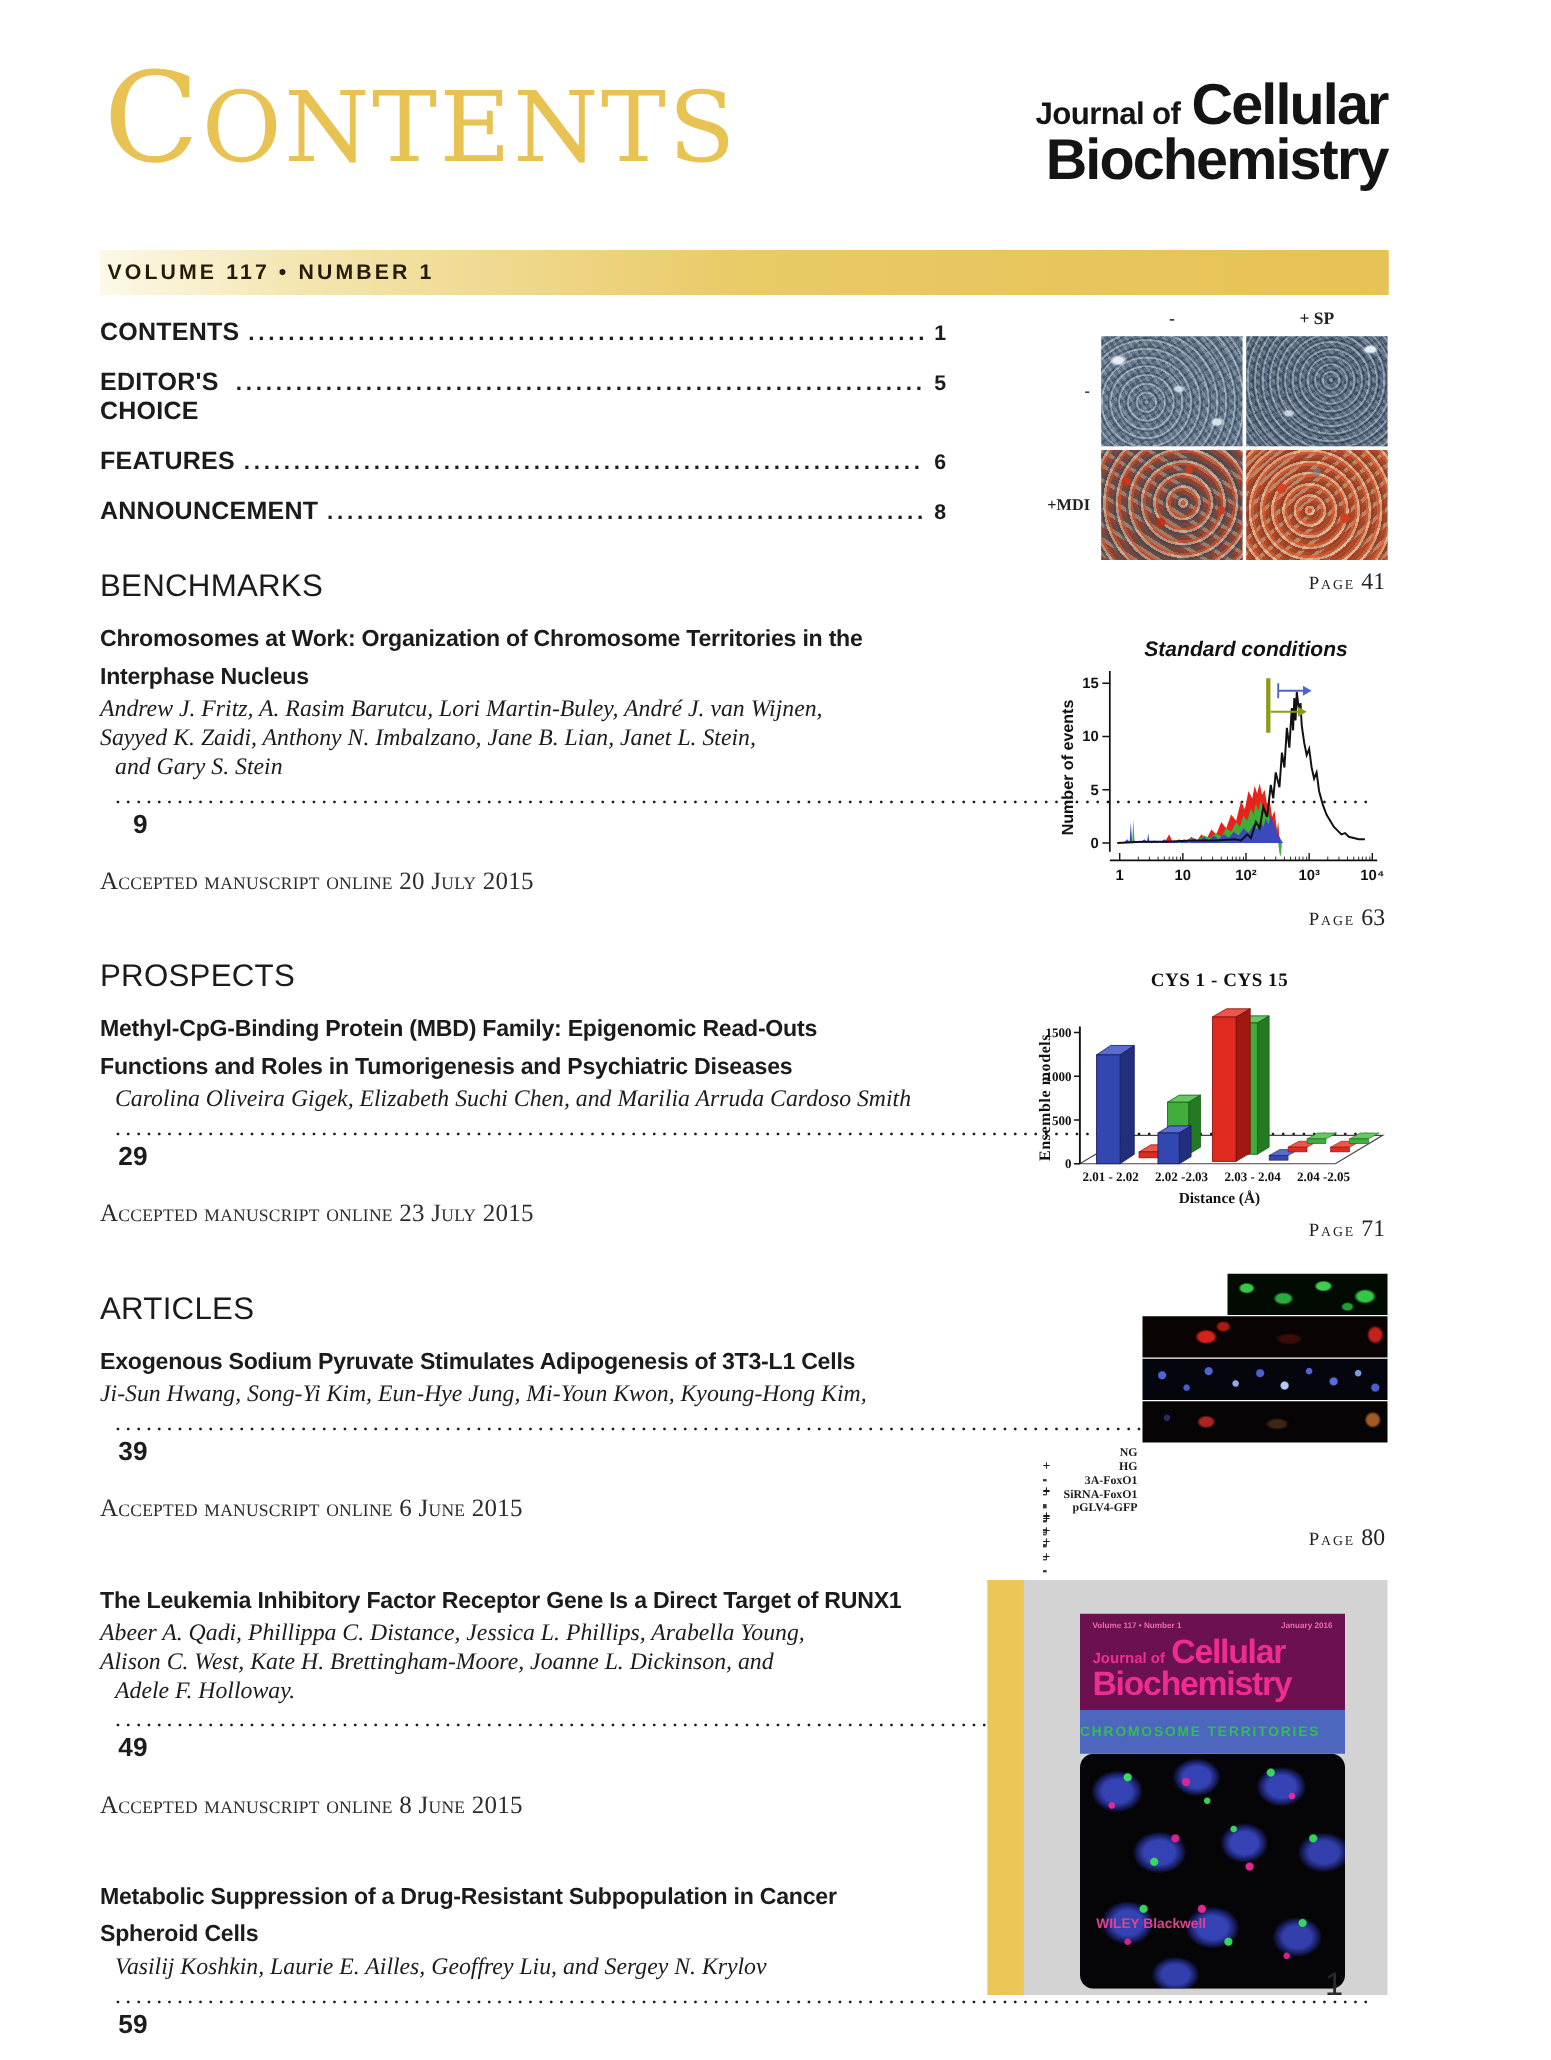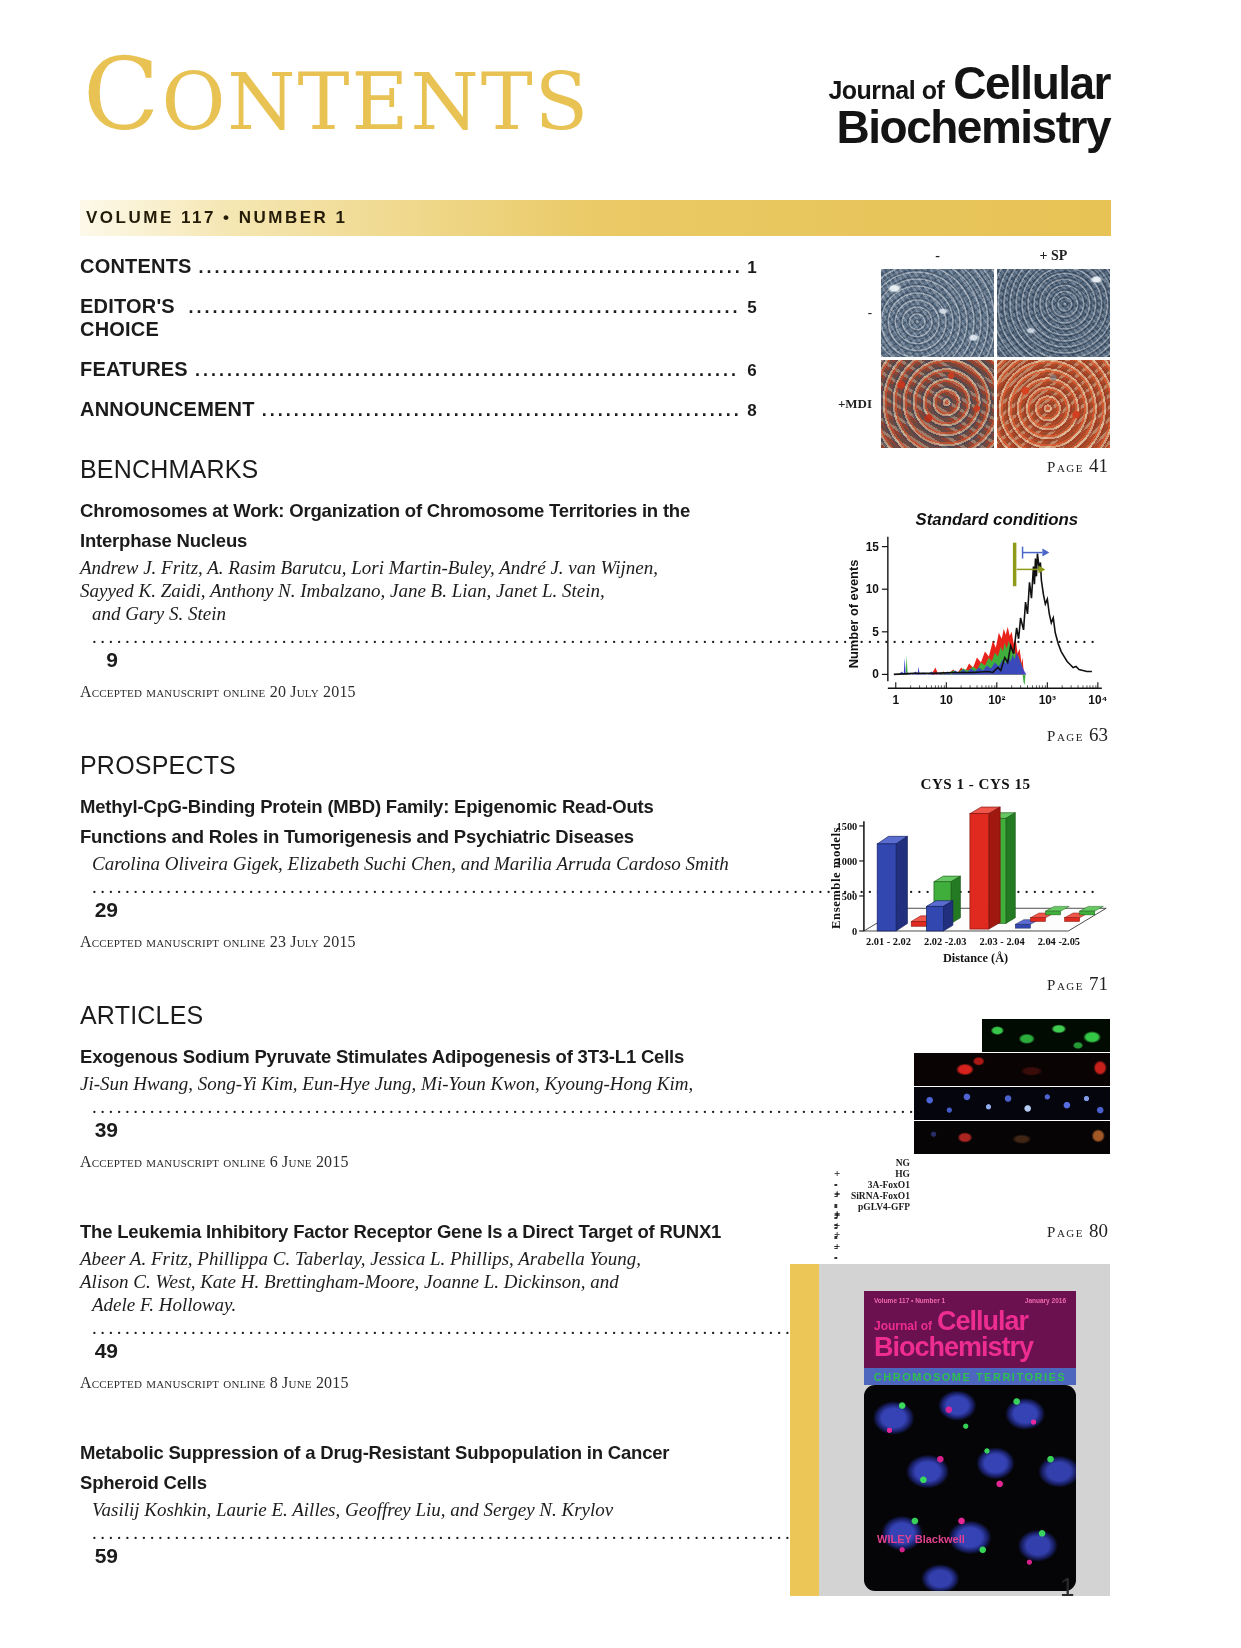--- a/index.html
+++ b/index.html
@@ -37,22 +37,22 @@
   .art{margin-top:12px;}
   .art + .art{margin-top:46px;}
   .art-title{font-size:18.5px;font-weight:bold;letter-spacing:-0.2px;line-height:30px;
              margin:0;white-space:pre-line;color:#1b1b1b;}
   .art-authors{font-family:"Liberation Serif",serif;font-style:italic;font-size:19px;
                line-height:23px;white-space:pre-line;color:#1c1c1c;}
   .art-lastrow{display:flex;align-items:baseline;font-family:"Liberation Serif",serif;
                font-style:italic;font-size:19px;line-height:23px;color:#1c1c1c;flex-direction:column;}
   .art-page{font-family:"Liberation Sans",sans-serif;font-style:normal;font-weight:bold;
             font-size:21px;margin-left:12px;min-width:26px;text-align:right;}
-  .accepted{font-family:"Liberation Serif",serif;font-variant:small-caps;font-size:16px;
-            letter-spacing:0.2px;color:#2c2c2c;margin-top:12px;}
+  .accepted{font-family:"Liberation Serif",serif;font-variant:small-caps;font-size:20px;
+            letter-spacing:0.2px;color:#2c2c2c;margin-top:23px;}
 
   
   .right-col{position:absolute;left:790px;top:248px;width:320px;}
   .pageref{display:block;text-align:right;font-family:"Liberation Serif",serif;color:#222;
            padding-right:2px;margin-top:7px;}
   .pr-label{font-variant:small-caps;font-size:15px;letter-spacing:1.5px;}
   .pr-num{font-size:19px;margin-left:5px;}
 
   
   .micro{display:grid;grid-template-columns:48px 113px 113px;grid-auto-rows:auto;
@@ -133,21 +133,21 @@
   
   .cover-block{position:relative;width:320px;height:332px;background:#d3d3d3;margin-top:22px;}
   .cover-stripe{position:absolute;left:0;top:0;width:29px;height:100%;background:#ecc757;}
   .cover{position:absolute;left:74px;top:27px;width:212px;height:300px;display:flex;flex-direction:column;}
   .cover-head{background:#6b1150;color:#ee2d90;padding:6px 10px 8px 10px;}
   .ch-tinyrow{display:flex;justify-content:space-between;font-size:6.5px;font-weight:bold;
               color:#f06aae;margin-bottom:5px;}
   .ch-line1{display:flex;align-items:baseline;gap:5px;}
   .ch-small{font-size:12px;font-weight:bold;}
   .ch-big{font-size:27px;font-weight:bold;letter-spacing:-1px;line-height:0.95;}
-  .cover-banner{background:#4d67be;height:17px;display:flex;align-items:center;justify-content:center;}
+  .cover-banner{background:#4d67be;height:35px;display:flex;align-items:center;}
   .cover-banner span{color:#2fbf4d;font-size:11px;font-weight:bold;letter-spacing:1.5px;}
   .cover-body{flex:1;position:relative;background-color:#050508;background-image:
     radial-gradient(circle 5px at 18% 10%,rgba(60,230,95,.95) 0 55%,transparent 75%),
     radial-gradient(circle 4px at 48% 20%,rgba(55,220,90,.95) 0 55%,transparent 75%),
     radial-gradient(circle 5px at 72% 8%,rgba(60,230,95,.9) 0 55%,transparent 75%),
     radial-gradient(circle 5px at 28% 46%,rgba(55,225,90,.95) 0 55%,transparent 75%),
     radial-gradient(circle 4px at 58% 32%,rgba(60,230,95,.9) 0 55%,transparent 75%),
     radial-gradient(circle 5px at 88% 36%,rgba(55,220,85,.95) 0 55%,transparent 75%),
     radial-gradient(circle 5px at 24% 66%,rgba(60,230,95,.9) 0 55%,transparent 75%),
     radial-gradient(circle 5px at 56% 80%,rgba(55,225,90,.95) 0 55%,transparent 75%),
@@ -249,21 +249,21 @@
     <h3 class="art-title">Exogenous Sodium Pyruvate Stimulates Adipogenesis of 3T3-L1 Cells</h3>
     <div class="art-authors">Ji-Sun Hwang, Song-Yi Kim, Eun-Hye Jung, Mi-Youn Kwon, Kyoung-Hong Kim,</div>
     <div class="art-lastrow">
       <span class="leader serif"></span>
       <span class="art-page">39</span>
     </div>
     <div class="accepted">Accepted manuscript online 6 June 2015</div>
   </article>
   <article class="art">
     <h3 class="art-title">The Leukemia Inhibitory Factor Receptor Gene Is a Direct Target of RUNX1</h3>
-    <div class="art-authors">Abeer A. Fritz, Phillippa C. Taberlay, Jessica L. Phillips, Arabella Young,
+    <div class="art-authors">Abeer A. Qadi, Phillippa C. Distance, Jessica L. Phillips, Arabella Young,
 Alison C. West, Kate H. Brettingham-Moore, Joanne L. Dickinson, and</div>
     <div class="art-lastrow">
       <span>Adele F. Holloway.</span>
       <span class="leader serif"></span>
       <span class="art-page">49</span>
     </div>
     <div class="accepted">Accepted manuscript online 8 June 2015</div>
   </article>
   <article class="art">
     <h3 class="art-title">Metabolic Suppression of a Drug-Resistant Subpopulation in Cancer

